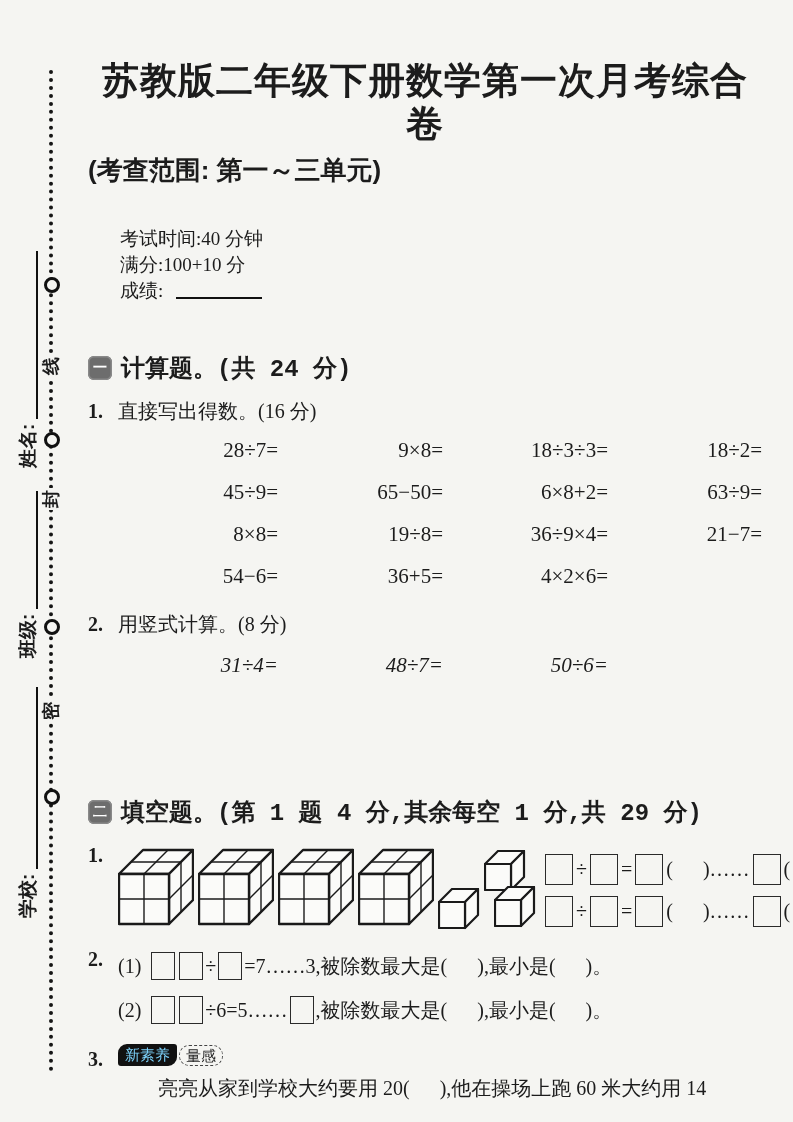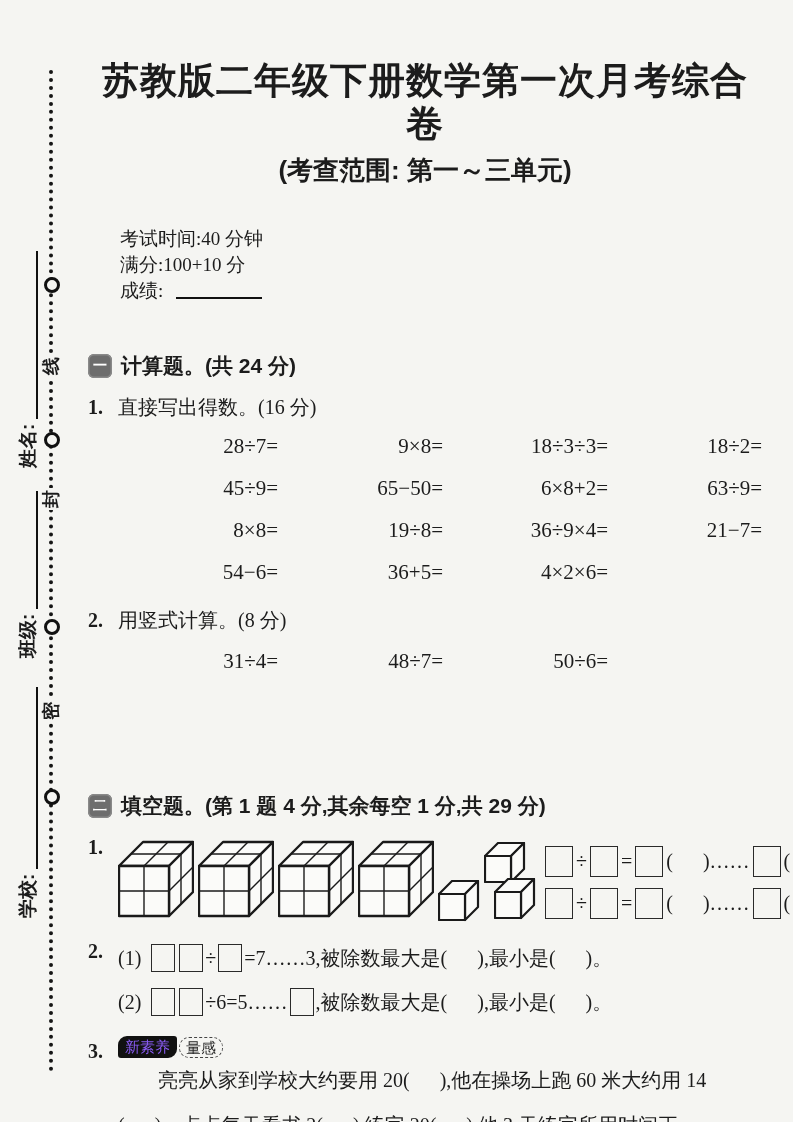--- a/index.html
+++ b/index.html
@@ -13,55 +13,55 @@
   .ring{position:absolute;left:44px;width:10px;height:10px;border:3px solid #111;border-radius:50%;background:#f5f5f2;}
   .seal-char{position:absolute;left:40px;width:22px;text-align:center;font-size:18px;font-weight:bold;
     transform:rotate(-90deg);background:#f5f5f2;line-height:22px;font-family:"Liberation Sans",sans-serif;}
   .v-label{position:absolute;transform-origin:0 0;transform:rotate(-90deg);white-space:nowrap;
     font-size:19px;font-weight:bold;font-family:"Liberation Sans",sans-serif;display:flex;align-items:flex-end;}
   .vl-line{display:inline-block;height:2px;background:#111;margin-left:5px;margin-bottom:3px;}
   
   .main{position:absolute;left:88px;top:60px;width:674px;}
   .title{font-size:37px;font-weight:900;text-align:center;letter-spacing:1px;margin:0;line-height:1.15;
     font-family:"Liberation Sans","DejaVu Sans",sans-serif;}
-  .subtitle{font-size:26px;font-weight:900;text-align:center;margin:8px 0 0 0;
+  .subtitle{font-size:26px;font-weight:900;margin:8px 0 0 0;
     font-family:"Liberation Sans","DejaVu Sans",sans-serif;}
   .info-line{margin-top:16px;text-align:left;font-size:19px;white-space:pre;}
   .info-line .seg{margin:0 13px;}
   .score-line{display:inline-block;width:86px;height:2px;background:#111;vertical-align:-2px;}
   
   .sec-head{display:flex;align-items:center;margin-top:26px;}
   .sec-badge{width:24px;height:24px;border-radius:6px;background:#6d6d6d;color:#fff;font-size:14px;
     font-weight:bold;display:flex;align-items:center;justify-content:center;margin-right:9px;
     font-family:"Liberation Sans",sans-serif;box-shadow:inset 0 0 0 1.5px #8a8a8a;}
-  .sec-title{font-size:21px;font-weight:bold;white-space:pre;font-family:Liberation Sans, sans-serif;}
+  .sec-title{font-size:24px;font-weight:bold;white-space:pre;font-family:Liberation Mono, monospace;}
   
   .prob{display:flex;align-items:flex-start;margin-top:12px;}
   .prob-num{width:30px;flex:0 0 30px;font-weight:bold;font-size:20px;line-height:30px;}
   .prob-body{flex:1;}
   .prob-title{font-size:20px;line-height:30px;white-space:pre;}
   .calc-grid{display:grid;grid-template-columns:163px 165px 165px 1fr;row-gap:17px;margin:12px 0 0 27px;}
   .calc-cell{font-size:21px;white-space:pre;text-align:right;}
-  .vert-grid{display:grid;grid-template-columns:163px 165px 165px 1fr;margin:14px 0 0 27px;}
+  .vert-grid{display:grid;grid-template-columns:163px 165px 165px 1fr;margin:14px 0 0 27px;font-style:italic;}
   .workspace{height:92px;}
   
   .cubes-row{display:flex;align-items:flex-start;margin-top:8px;}
   .cubes-pics{flex:0 0 348px;display:flex;align-items:flex-start;position:relative;height:84px;}
   .cubes-pics svg.big{margin-right:4px;}
   .small-cluster{position:relative;width:104px;height:84px;}
   .small-cluster svg{position:absolute;}
   .eq-col{flex:1;}
   .eq-row{height:42px;display:flex;align-items:center;white-space:pre;font-size:20px;}
   .bx{display:inline-block;width:26px;height:29px;border:1.7px solid #2a2a2a;margin:0 3px;background:transparent;}
   .bx2{width:22px;height:26px;margin:0 2px;}
   .part-row{height:44px;display:flex;align-items:center;white-space:pre;font-size:20px;}
   .part-label{margin-right:8px;}
   .q-line{font-size:20px;line-height:45px;white-space:pre-wrap;}
   .indent1{text-indent:2em;}
-  .badge-dark{background:#111;color:#8b5cf6;border-radius:9px 3px 9px 3px;padding:2px 7px;font-size:15px;
+  .badge-dark{background:#111;color:#7dd3fc;border-radius:9px 3px 9px 3px;padding:2px 7px;font-size:15px;
     font-family:"Liberation Sans",sans-serif;margin-right:2px;display:inline-block;line-height:18px;}
   .badge-dashed{border:1.6px dashed #444;color:#222;border-radius:10px;padding:1px 6px;font-size:15px;
     font-family:"Liberation Sans",sans-serif;margin:0 8px 0 0;display:inline-block;line-height:17px;}
   .q3-head{display:flex;align-items:center;}
 </style>
 </head>
 <body>
 
 <div class="seal-dots"></div>
 <div class="ring" style="top:277px;"></div>

